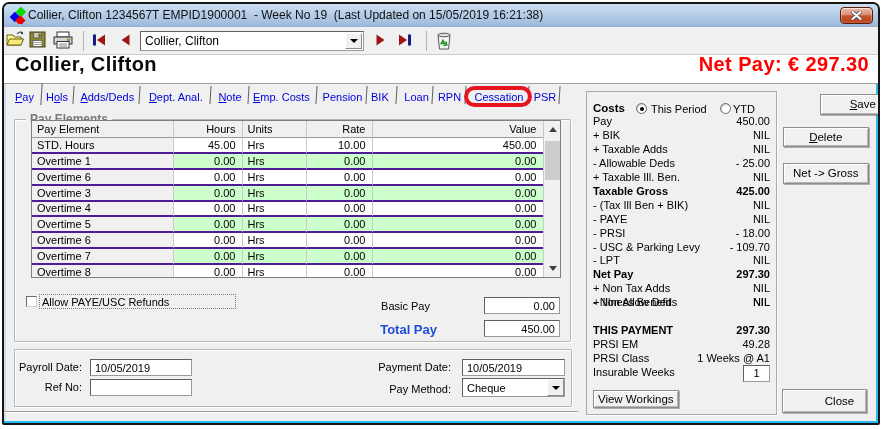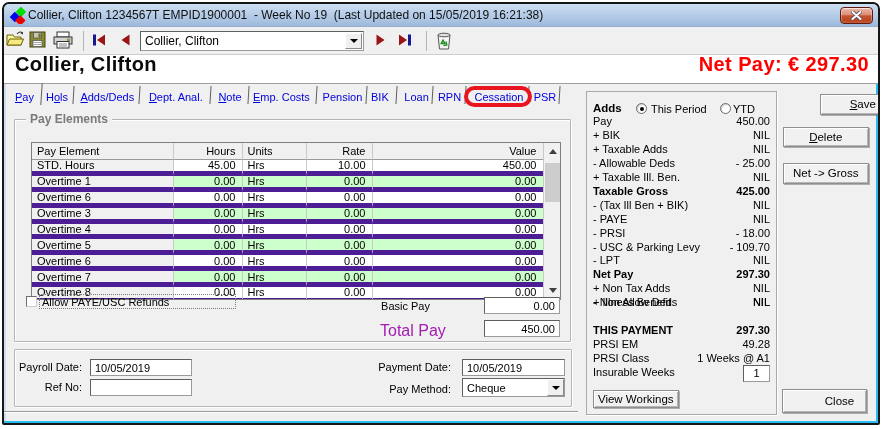--- a/index.html
+++ b/index.html
@@ -53,24 +53,24 @@
   .annotation { position:absolute; left:459.5px; top:1.5px; width:68px; height:21px;
     border:4px solid #e81420; border-radius:12px; }
 
   
   .groupbox { position:absolute; border:1px solid #b5b5b5; border-radius:1px;
     box-shadow: inset 1px 1px 0 #ffffff, 1px 1px 0 #ffffff; }
   .grouplabel { position:absolute; left:22px; top:108px; font-size:12px; font-weight:bold; color:#7a7a7a;
     background:#f0f0f0; padding:0 4px; }
 
   
-  .table { position:absolute; left:27px; top:138px; width:530px; height:158px; background:#ffffff;
+  .table { position:absolute; left:27px; top:116px; width:530px; height:158px; background:#ffffff;
     border:1px solid #7f7f7f; overflow:hidden; }
   .trow { position:absolute; left:0; width:528px; }
-  .cell { position:absolute; top:0; height:100%; border-right:1px solid #c9c9c9; border-bottom:5px solid #4c1d95;
+  .cell { position:absolute; top:0; height:100%; border-right:1px solid #c9c9c9; border-bottom:2px solid #4c1d95;
     font-size:11px; color:#000; display:flex; align-items:center; overflow:hidden; }
   .cell.left { justify-content:flex-start; padding-left:5px; }
   .cell.right { justify-content:flex-end; padding-right:6px; }
   .hcell { background:#f0f0f0; border-bottom:1px solid #9a9a9a; }
   .ncol { background:#f0f0f0; }
   .vwhite { background:#ffffff; }
   .vgreen { background:#ccffcc; }
   .vscroll { position:absolute; right:0; top:0; width:17px; height:156px; background:#f1f1f1; border-left:1px solid #c9c9c9; }
   .sb-thumb { position:absolute; left:1px; top:20px; width:16px; height:39px; background:#cdcdcd; }
   .sb-arrow-up { position:absolute; left:4.5px; top:6px; width:0; height:0;
@@ -84,21 +84,21 @@
   .tb.right { justify-content:flex-end; padding-right:4px; }
   .tb.left { justify-content:flex-start; padding-left:4px; }
   .tb.center { justify-content:center; }
   .lbl { position:absolute; font-size:11px; color:#000; white-space:nowrap; }
   .lbl.r { text-align:right; }
 
   .checkbox { position:absolute; left:21.5px; top:292px; width:11px; height:11px; background:#fff;
     border:1px solid #6e6e6e; border-bottom-color:#cfcfcf; border-right-color:#cfcfcf; }
   .focusbox { position:absolute; left:35px; top:290px; width:197px; height:15px; border:1px dotted #7a7a7a; }
 
-  .totalpay-lbl { position:absolute; font-size:16px; font-weight:normal; color:#a21caf; white-space:nowrap; }
+  .totalpay-lbl { position:absolute; font-size:13px; font-weight:bold; color:#1d4ed8; white-space:nowrap; }
 
   
   .rpanel { position:absolute; left:582px; top:87px; width:191px; height:324px; border:1px solid #a9a9a9;
     box-shadow: 1px 1px 0 #ffffff; background:#f0f0f0; }
   .view-lbl { position:absolute; left:6px; top:10px; font-size:11.5px; font-weight:bold; color:#000; }
   .radio { position:absolute; width:11px; height:11px; border-radius:50%; background:#fff;
     border:1px solid #6b6b6b; box-shadow: inset 1px 1px 1px rgba(0,0,0,0.2); }
   .radio.sel::after { content:""; position:absolute; left:2.5px; top:2.5px; width:4px; height:4px; border-radius:50%; background:#000; }
   .rlabel { position:absolute; font-size:11px; color:#000; white-space:nowrap; }
   .srow { position:absolute; left:6px; width:177px; height:13.9px; font-size:11px; color:#000;
@@ -433,21 +433,21 @@
       <div class="tb left" style="left:458px; top:374px; width:103px; height:19px;">
         <span>Cheque</span>
         <div class="combo-btn" style="right:0px; top:0px; width:17px; height:17px;">
           <div class="arr-down"></div>
         </div>
       </div>
 
       <div class="groove"></div>
 
       <div class="rpanel">
-        <span class="view-lbl">Adds</span>
+        <span class="view-lbl">Costs</span>
         <div class="radio sel" style="left:49px; top:11px;"></div>
         <span class="rlabel" style="left:64px; top:11px;">This Period</span>
         <div class="radio" style="left:133px; top:11px;"></div>
         <span class="rlabel" style="left:146px; top:11px;">YTD</span>
       <div class="srow" style="top:22.50px">
             <span class="slabel">Pay</span>
             <span class="svalue">450.00</span>
           </div>
       <div class="srow" style="top:36.40px">
             <span class="slabel">+ BIK</span>

